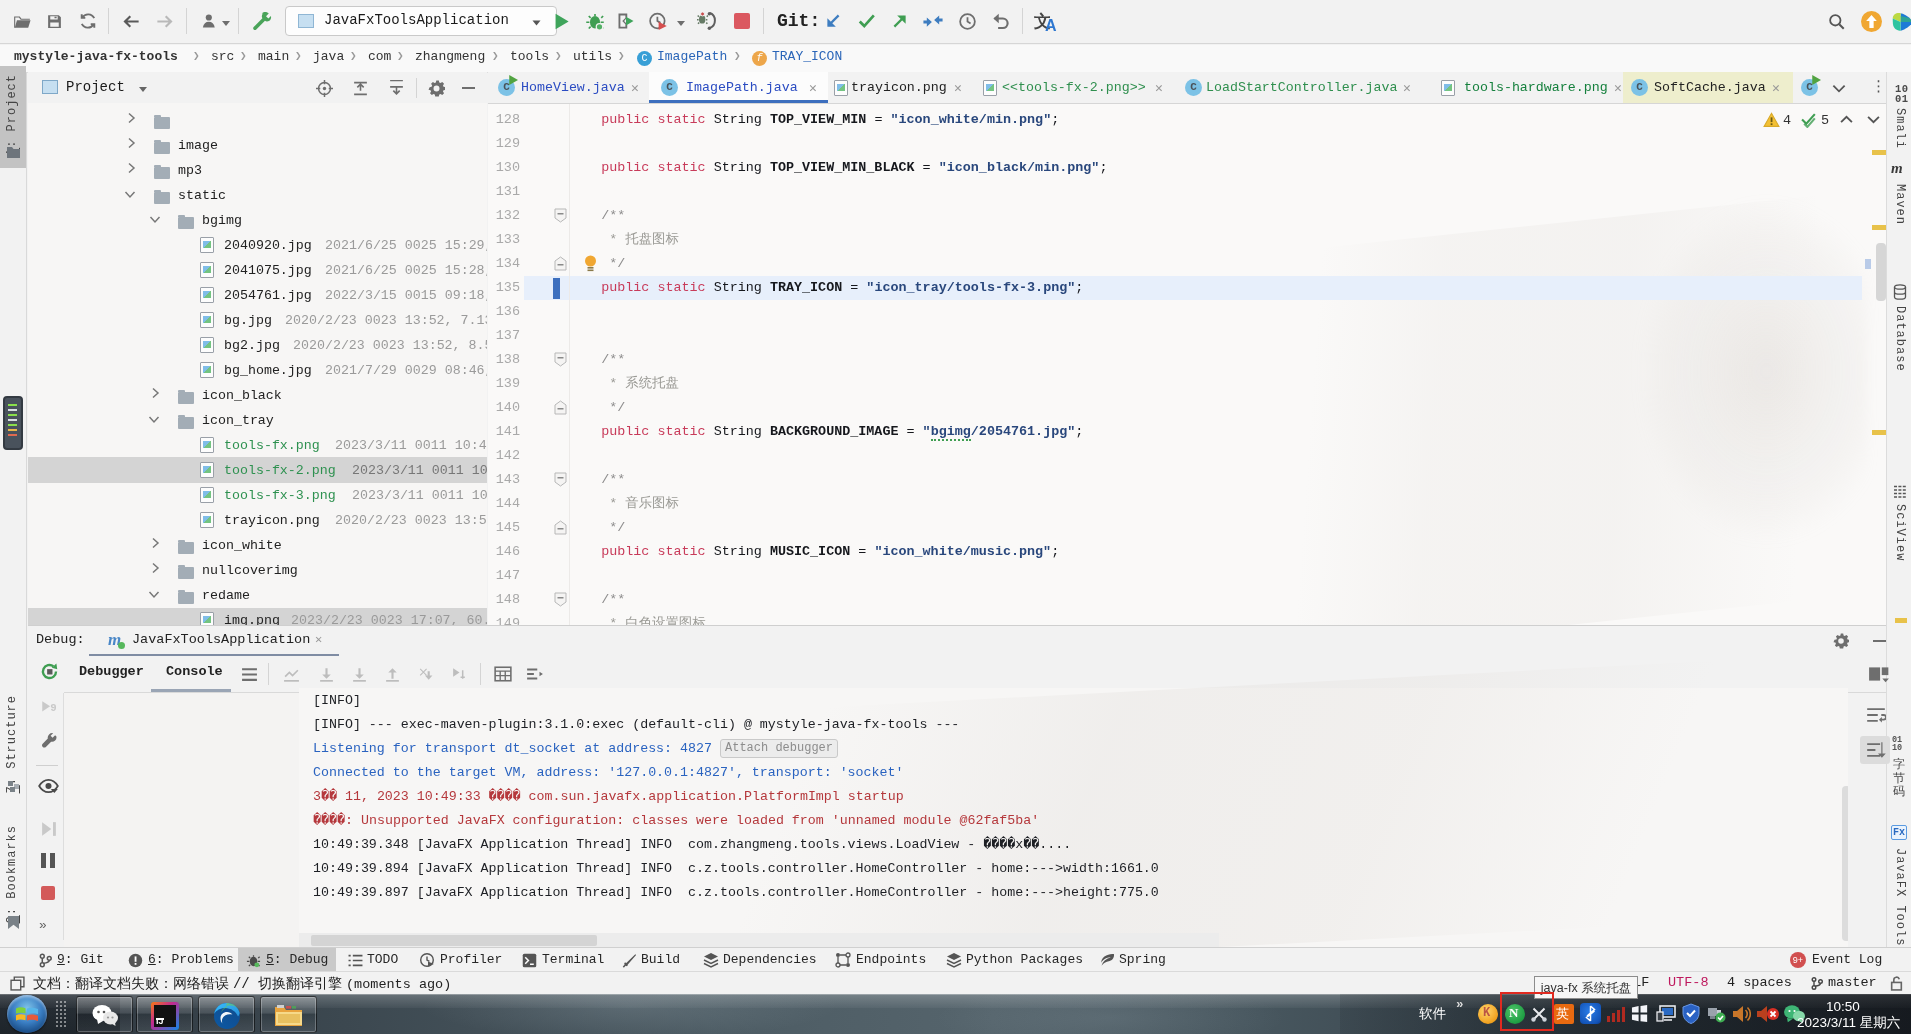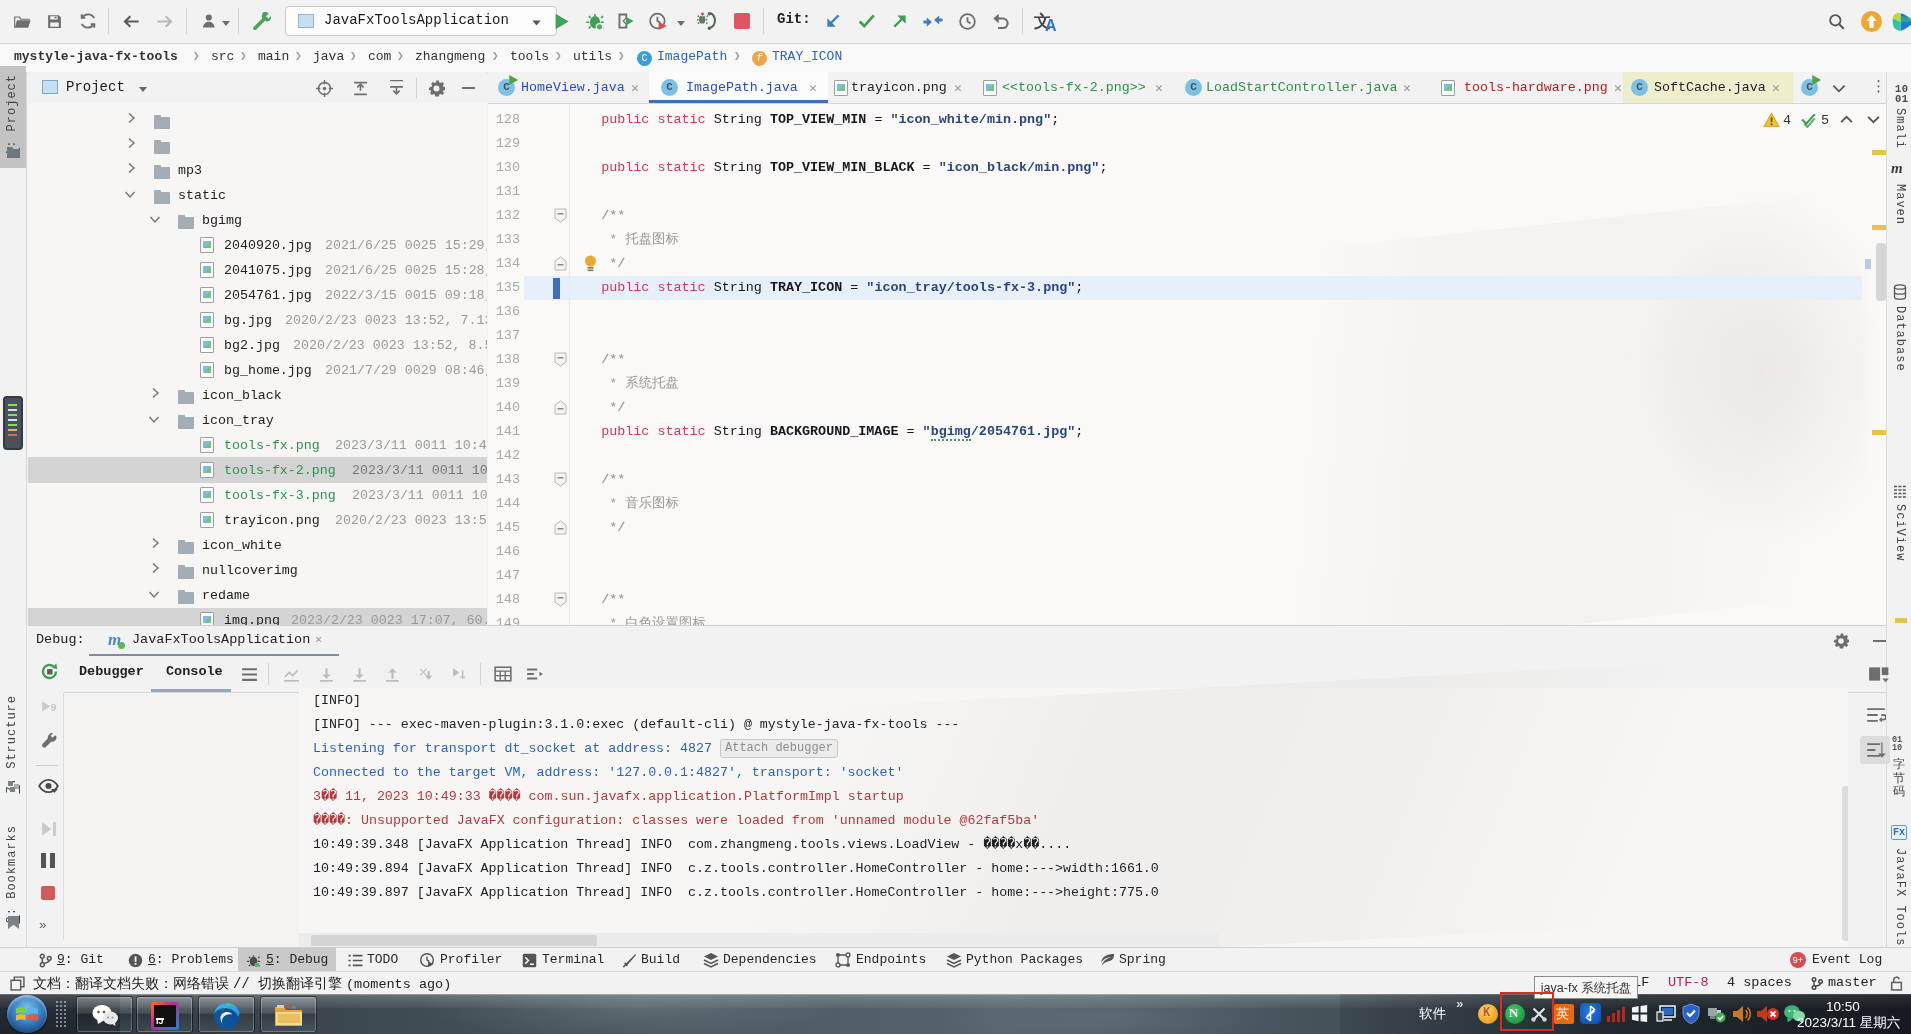--- a/index.html
+++ b/index.html
@@ -126,21 +126,21 @@
       <path fill="#5f5f5f" d="M3 2.5c2 0 3.5 1.5 3.5 3.5S5 9.5 3 9.5 1.2 8 1.2 6 1 2.5 3 2.5z" opacity="0"></path>
       <ellipse cx="4.2" cy="7.2" rx="2.6" ry="3.4" fill="#667b66"></ellipse>
       <path fill="none" stroke="#667b66" stroke-width="1.2" d="M4.2 3.8V2.6M1.5 5 .6 4m7.3 1 .9-1M1.3 7.4H0m8.4 0H7.2M1.7 9.8l-.9.9m6.7-.9.9.9"></path>
       <path fill="none" stroke="#5f5f5f" stroke-width="1.6" d="M10.5 2c2.5 1 4 3 4 6s-1.5 5-4 6"></path>
       <circle cx="10" cy="2.6" r="1.4" fill="#5f5f5f"></circle>
       <circle cx="10" cy="14.4" r="1.4" fill="#5f5f5f"></circle>
       <circle cx="4.5" cy="2.8" r="1.6" fill="#c94f4f" stroke="#f2f2f2" stroke-width=".8"></circle>
     </svg>
 <div class="abs" style="left:734px;top:13px;width:16px;height:16px;background:#db5860;border-radius:2px"></div>
 <div class="abs" style="left:763px;top:8px;width:1px;height:26px;background:#d4d4d4"></div>
-<div class="abs" style="left:777px;top:11px;font-size:14px;font-weight:bold;color:#222">Git:</div>
+<div class="abs" style="left:777px;top:11px;font-size:18px;font-weight:bold;color:#222">Git:</div>
 <svg class="abs" style="left:824px;top:12px" width="18" height="18" viewBox="0 0 16 16">
       <path fill="none" stroke="#3e7dc0" stroke-width="2" d="M13 3 4 12"></path>
       <path fill="#3e7dc0" d="M3 5.5V13h7.5L3 5.5z"></path>
     </svg>
 <svg class="abs" style="left:857px;top:12px" width="19" height="18" viewBox="0 0 16 16">
       <path fill="none" stroke="#3f9e52" stroke-width="2.4" d="m2 8.5 4 4L14.5 3"></path>
     </svg>
 <svg class="abs" style="left:891px;top:12px" width="18" height="18" viewBox="0 0 16 16">
       <path fill="none" stroke="#3f9e52" stroke-width="2" d="M3 13 12 4"></path>
       <path fill="#3f9e52" d="M13 10.5V3H5.5z"></path>
@@ -252,20 +252,21 @@
 </div>
     <div id="ptree">
   <svg class="abs" style="left:97px;top:9px" width="12" height="12" viewBox="0 0 12 12">
         <path fill="none" stroke="#777" stroke-width="1.5" d="M4 1.5 9 6 4 10.5"></path>
       </svg>
       <div class="fold" style="left:126px;top:14px"></div>
   <svg class="abs" style="left:97px;top:34px" width="12" height="12" viewBox="0 0 12 12">
         <path fill="none" stroke="#777" stroke-width="1.5" d="M4 1.5 9 6 4 10.5"></path>
       </svg>
       <div class="fold" style="left:126px;top:39px"></div>
+      <div class="trow" style="top:30px;left:150px">image</div>
   <svg class="abs" style="left:97px;top:59px" width="12" height="12" viewBox="0 0 12 12">
         <path fill="none" stroke="#777" stroke-width="1.5" d="M4 1.5 9 6 4 10.5"></path>
       </svg>
       <div class="fold" style="left:126px;top:64px"></div>
       <div class="trow" style="top:55px;left:150px">mp3</div>
   <svg class="abs" style="left:96px;top:85px" width="12" height="12" viewBox="0 0 12 12">
         <path fill="none" stroke="#777" stroke-width="1.5" d="M1.5 4 6 9 10.5 4"></path>
       </svg>
       <div class="fold" style="left:126px;top:89px"></div>
       <div class="trow" style="top:80px;left:150px">static</div>
@@ -373,21 +374,21 @@
   <div class="abs fimg" style="left:346px;top:8px"></div>
   <div class="tab" style="left:363px;color:#222">trayicon.png</div>
   <span class="abs" style="left:466px;top:8px;color:#999;font-size:13px">✕</span>
   <div class="abs fimg" style="left:495px;top:8px"></div>
   <div class="tab" style="left:514px;color:#2f8f4e">&lt;&lt;tools-fx-2.png&gt;&gt;</div>
   <span class="abs" style="left:667px;top:8px;color:#999;font-size:13px">✕</span>
   <div class="cicon" style="left:697px;top:7px">C</div>
   <div class="tab" style="left:718px;color:#2f8f4e">LoadStartController.java</div>
   <span class="abs" style="left:915px;top:8px;color:#999;font-size:13px">✕</span>
   <div class="abs fimg" style="left:953px;top:8px"></div>
-  <div class="tab" style="left:976px;color:#b91c1c">tools-hardware.png</div>
+  <div class="tab" style="left:976px;color:#15803d">tools-hardware.png</div>
   <span class="abs" style="left:1126px;top:8px;color:#999;font-size:13px">✕</span>
   <div class="abs" style="left:1135px;top:0;width:170px;height:31px;background:#eeeecd"></div>
   <div class="cicon" style="left:1143px;top:7px">C</div>
   <div class="tab" style="left:1166px;color:#222">SoftCache.java</div>
   <span class="abs" style="left:1284px;top:8px;color:#999;font-size:13px">✕</span>
   <div class="cicon" style="left:1313px;top:7px">C</div>
     <svg class="abs" style="left:1323px;top:3px" width="10" height="10" viewBox="0 0 8 8">
       <path fill="#51a341" d="M1 0 8 4 1 8z"></path>
     </svg>
   <svg class="abs" style="left:1344px;top:12px" width="14" height="9" viewBox="0 0 12 8">
@@ -467,20 +468,21 @@
 <div class="cline cmtc" style="top:124px">     * 托盘图标</div>
 <div class="cline cmt" style="top:148px">     */</div>
 <div class="cline" style="top:172px"><span class="kw">    public static</span> String <span class="bold">TRAY_ICON</span> = <span class="str">"icon_tray/tools-fx-3.png"</span>;</div>
 <div class="cline cmt" style="top:244px">    /**</div>
 <div class="cline cmtc" style="top:268px">     * 系统托盘</div>
 <div class="cline cmt" style="top:292px">     */</div>
 <div class="cline" style="top:316px"><span class="kw">    public static</span> String <span class="bold">BACKGROUND_IMAGE</span> = <span class="str">"<span style="border-bottom:2px dotted #3f9e52">bgimg</span>/2054761.jpg"</span>;</div>
 <div class="cline cmt" style="top:364px">    /**</div>
 <div class="cline cmtc" style="top:388px">     * 音乐图标</div>
 <div class="cline cmt" style="top:412px">     */</div>
+<div class="cline" style="top:436px"><span class="kw">    public static</span> String <span class="bold">MUSIC_ICON</span> = <span class="str">"icon_white/music.png"</span>;</div>
 <div class="cline cmt" style="top:484px">    /**</div>
 <div class="cline cmtc" style="top:508px">     * 白色设置图标</div>
 </div>
 <div class="abs" style="left:1275px;top:8px;width:110px;height:20px">
   <svg width="17" height="16" viewBox="0 0 16 15">
         <path fill="#f3c033" stroke="#d8a92a" d="M8 1.2 15 13.5H1z"></path>
         <rect x="7.2" y="5" width="1.7" height="4.5" fill="#6b5a14"></rect>
         <rect x="7.2" y="10.6" width="1.7" height="1.7" fill="#6b5a14"></rect>
       </svg>
   <span class="abs" style="left:20px;top:1px;color:#333;font-size:13.5px">4</span>

